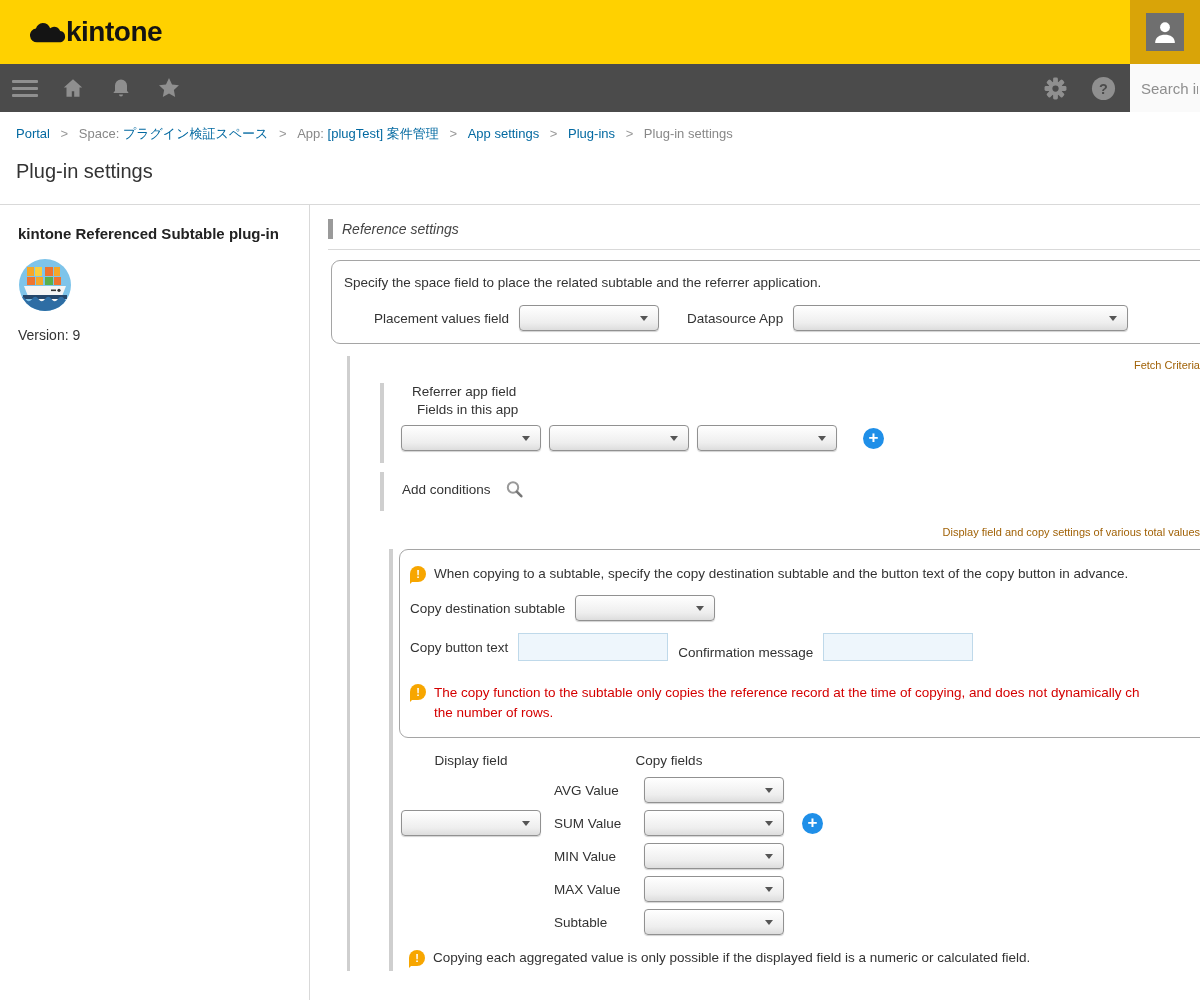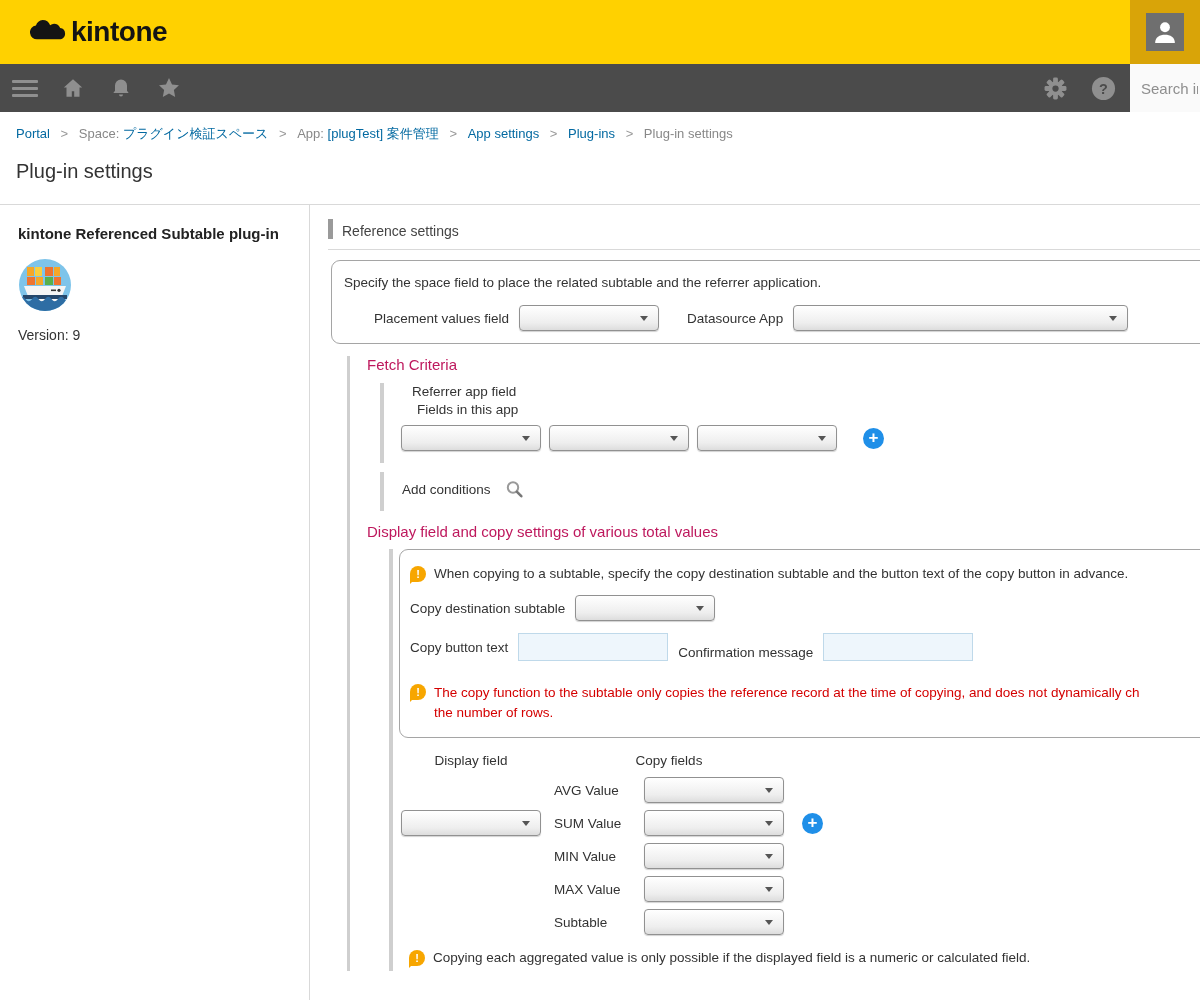--- a/index.html
+++ b/index.html
@@ -3,21 +3,21 @@
 <meta charset="utf-8">
 <style>
   html,body{margin:0;padding:0;}
   body{
     width:1200px;height:1000px;overflow:hidden;position:relative;
     background:#fff;font-family:"Liberation Sans","DejaVu Sans",sans-serif;
     -webkit-font-smoothing:antialiased;
   }
   
   .topbar{height:64px;background:#FFD100;display:flex;align-items:center;padding-left:30px;box-sizing:border-box;position:relative;}
-  .logo{display:flex;gap:5px;cursor:pointer;}
+  .logo{display:flex;align-items:center;cursor:pointer;}
   .logo-text{font-size:28px;font-weight:bold;color:#141414;letter-spacing:-0.5px;}
   .user-area{position:absolute;right:0;top:0;width:70px;height:64px;background:#D9A408;display:flex;align-items:center;justify-content:center;cursor:pointer;}
   .avatar{width:38px;height:38px;background:#6F6F6F;display:flex;align-items:center;justify-content:center;}
   
   .navbar{height:48px;background:#4B4B4B;display:flex;align-items:center;padding-left:12px;box-sizing:border-box;position:relative;}
   .nav-left{display:flex;align-items:center;gap:22px;}
   .nav-icon{width:26px;height:26px;display:flex;align-items:center;justify-content:center;cursor:pointer;}
   .hamburger{display:flex;flex-direction:column;justify-content:center;gap:4px;width:26px;height:26px;cursor:pointer;}
   .hamburger span{display:block;height:3px;background:#8F8F8F;border-radius:1px;}
   .nav-right{position:absolute;right:84px;display:flex;align-items:center;gap:22px;}
@@ -30,30 +30,30 @@
   .crumb-sep{color:#999;margin:0 7px;}
   .page-head{border-bottom:1px solid #D9D9D9;}
   .page-title{padding:17px 16px 21px;font-size:20px;color:#333;}
   
   .content{display:flex;height:796px;}
   .sidebar{width:310px;min-width:310px;border-right:1px solid #D9D9D9;box-sizing:border-box;padding:19px 18px;}
   .plugin-name{font-size:15px;font-weight:bold;color:#222;line-height:19px;}
   .plugin-icon{margin-top:15px;width:54px;height:54px;}
   .version{margin-top:15px;font-size:14px;color:#333;}
   .main{flex:1;padding:14px 0 0 18px;position:relative;overflow:hidden;}
-  .section-head{display:flex;align-items:flex-end;border-bottom:1px solid #D9D9D9;padding-bottom:10px;}
+  .section-head{display:flex;align-items:center;border-bottom:1px solid #D9D9D9;padding-bottom:10px;font-style:italic;}
   .accent{width:5px;height:20px;background:#9A9A9A;margin-right:9px;}
   .section-title{font-size:14px;color:#444;}
   
   .placement-box{margin-top:10px;margin-left:3px;width:905px;border:1px solid #A5A5A5;border-radius:9px;padding:12px;box-sizing:border-box;}
   .desc{font-size:13.5px;color:#333;line-height:19px;}
   .placement-row{display:flex;align-items:center;margin-top:13px;margin-left:30px;}
   .flabel{font-size:13.5px;color:#333;white-space:nowrap;}
   .group{margin-left:19px;margin-top:12px;border-left:3px solid #CFCFCF;padding-left:17px;}
-  .group-label{font-size:15px;color:#be185d;line-height:18px;margin-top:12px;}
+  .group-label{font-size:11px;color:#a16207;line-height:18px;margin-top:12px;text-align:right;}
   .group-label:first-child{margin-top:0;}
   .subblock{border-left:4px solid #CFCFCF;padding:0 0 12px 17px;margin:9px 0 0 13px;}
   .sub3{border-left:4px solid #CFCFCF;padding:0 0 4px 16px;margin:8px 0 0 22px;}
   .fetch-labels{display:flex;font-size:13.5px;color:#333;line-height:18px;flex-direction:column;}
   .fl1{margin-left:11px;width:285px;}
   .fl2{margin-left:16px;}
   .fetch-selects{display:flex;align-items:center;gap:8px;margin-top:6px;}
   .addcond-row{display:flex;align-items:center;padding-top:8px;}
   .intro{font-size:13.5px;color:#333;line-height:18px;white-space:nowrap;}
   .warn-box{margin-top:6px;margin-left:-10px;width:850px;border:1px solid #A5A5A5;border-radius:9px;padding:15px 0 14px 10px;box-sizing:border-box;}

